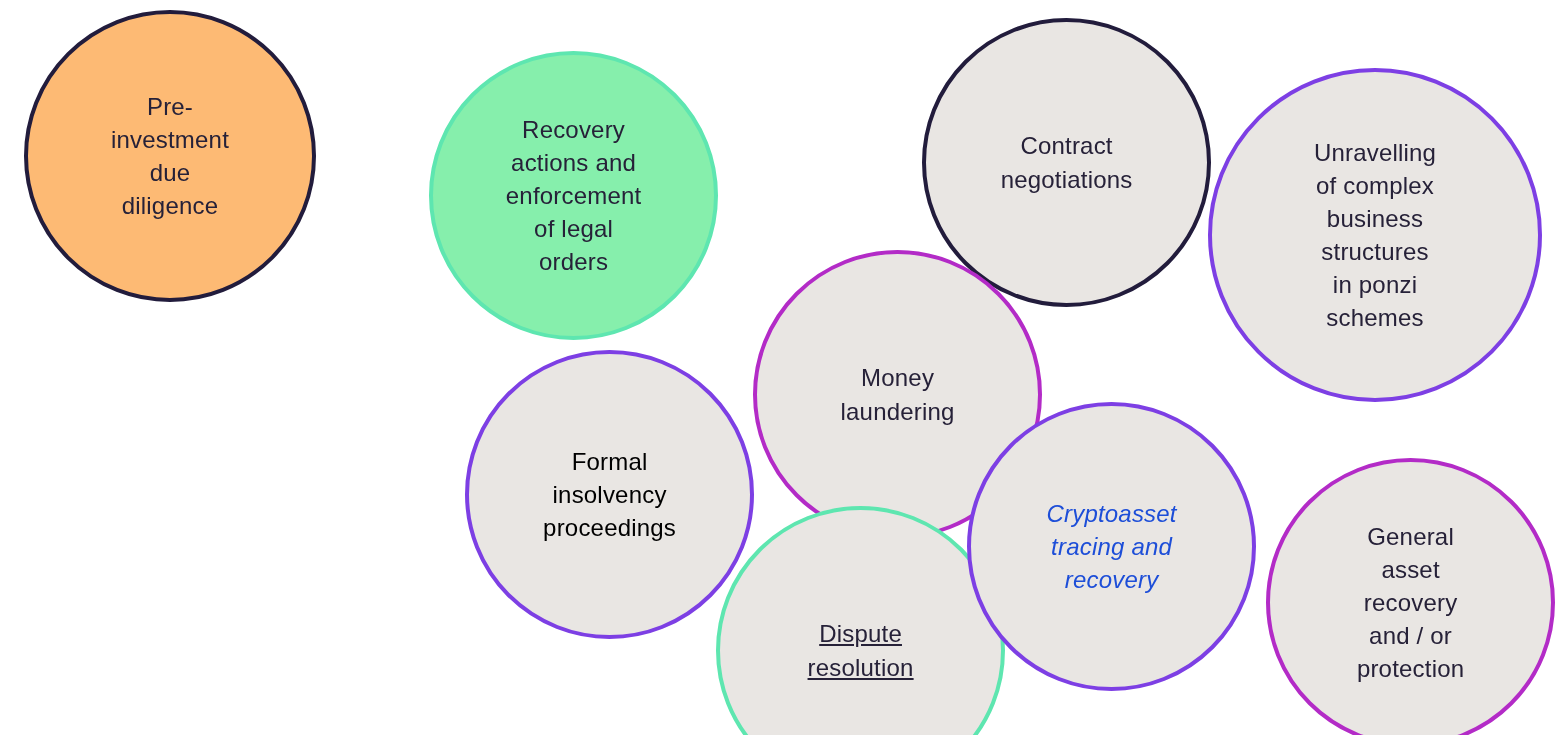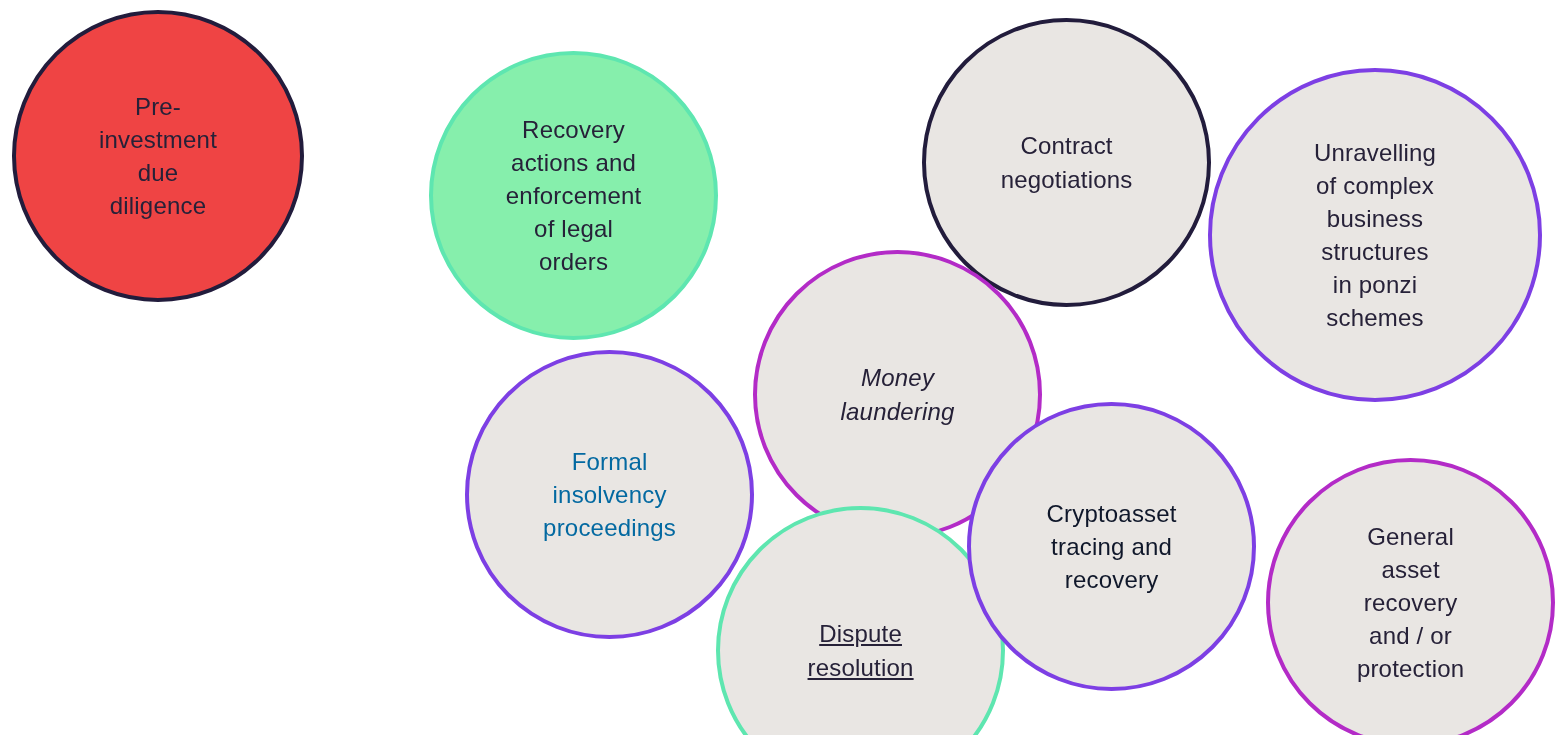--- a/index.html
+++ b/index.html
@@ -33,50 +33,50 @@
     line-height: 1.38;
     font-weight: 500;
     letter-spacing: 0.2px;
   }
 </style>
 </head>
 <body>
 
 <div class="canvas">
 
-  <div class="bubble" style="left: 12px; top: 10px; width: 292px; height: 292px; border-color: rgb(34, 28, 60); background: #ef4444;">
+  <div class="bubble" style="left: 24px; top: 10px; width: 292px; height: 292px; border-color: rgb(34, 28, 60); background: #fdba74;">
     <span class="bubble-label" style="color: rgb(38, 33, 56);">Pre-investment due diligence</span>
   </div>
 
   <div class="bubble" style="left: 429px; top: 51px; width: 278px; height: 278px; border-color: rgb(94, 230, 176); background: #86efac;">
     <span class="bubble-label" style="color: rgb(38, 33, 56);">Recovery actions and enforcement of legal orders</span>
   </div>
 
   <div class="bubble" style="left: 922px; top: 18px; width: 236px; height: 236px; border-color: rgb(34, 28, 60); background: rgb(233, 230, 227);">
     <span class="bubble-label" style="color: rgb(38, 33, 56);">Contract negotiations</span>
   </div>
 
   <div class="bubble" style="left: 1208px; top: 68px; width: 334px; height: 334px; border-color: rgb(125, 63, 228); background: rgb(233, 230, 227);">
     <span class="bubble-label" style="color: rgb(38, 33, 56);">Unravelling of complex business structures in ponzi schemes</span>
   </div>
 
-  <div class="bubble" style="left: 753px; top: 250px; width: 208px; height: 208px; border-color: rgb(179, 43, 199); background: rgb(233, 230, 227); font-style: italic;">
+  <div class="bubble" style="left: 753px; top: 250px; width: 208px; height: 208px; border-color: rgb(179, 43, 199); background: rgb(233, 230, 227);">
     <span class="bubble-label" style="color: rgb(38, 33, 56);">Money laundering</span>
   </div>
 
   <div class="bubble" style="left: 465px; top: 350px; width: 236px; height: 236px; border-color: rgb(125, 63, 228); background: rgb(233, 230, 227);">
-    <span class="bubble-label" style="color: #0369a1;">Formal insolvency proceedings</span>
+    <span class="bubble-label" style="color: #000000;">Formal insolvency proceedings</span>
   </div>
 
 
   <div class="bubble" style="left: 716px; top: 506px; width: 187px; height: 187px; border-color: rgb(94, 230, 176); background: rgb(233, 230, 227);">
     <span class="bubble-label" style="color: rgb(38, 33, 56); text-decoration: underline;">Dispute resolution</span>
   </div>
 
   <div class="bubble" style="left: 967px; top: 402px; width: 253px; height: 253px; border-color: rgb(125, 63, 228); background: rgb(233, 230, 227);">
-    <span class="bubble-label" style="color: #0f172a;">Cryptoasset tracing and recovery</span>
+    <span class="bubble-label" style="color: #1d4ed8; font-style: italic;">Cryptoasset tracing and recovery</span>
   </div>
 
   <div class="bubble" style="left: 1266px; top: 458px; width: 256px; height: 256px; border-color: rgb(179, 43, 199); background: rgb(233, 230, 227);">
     <span class="bubble-label" style="color: rgb(38, 33, 56);">General asset recovery and / or protection</span>
   </div>
 
 </div>
 
 </body></html>

